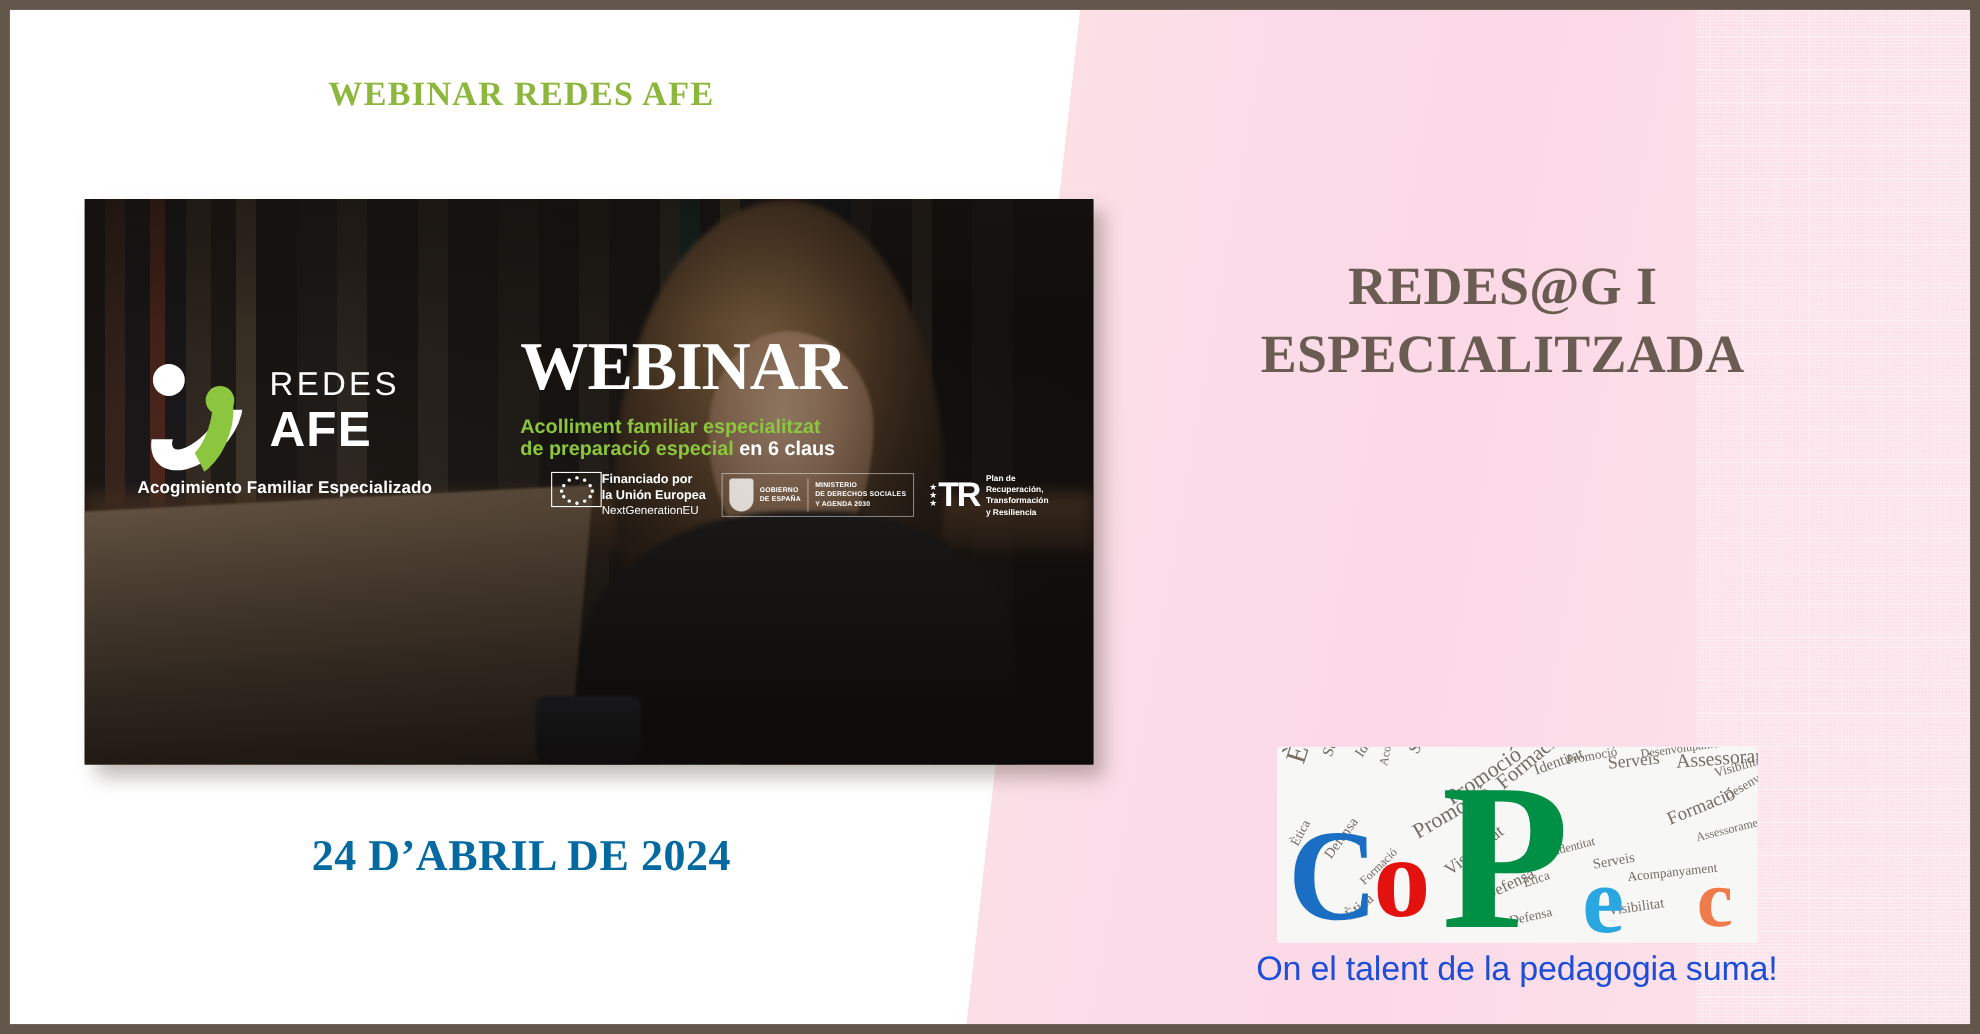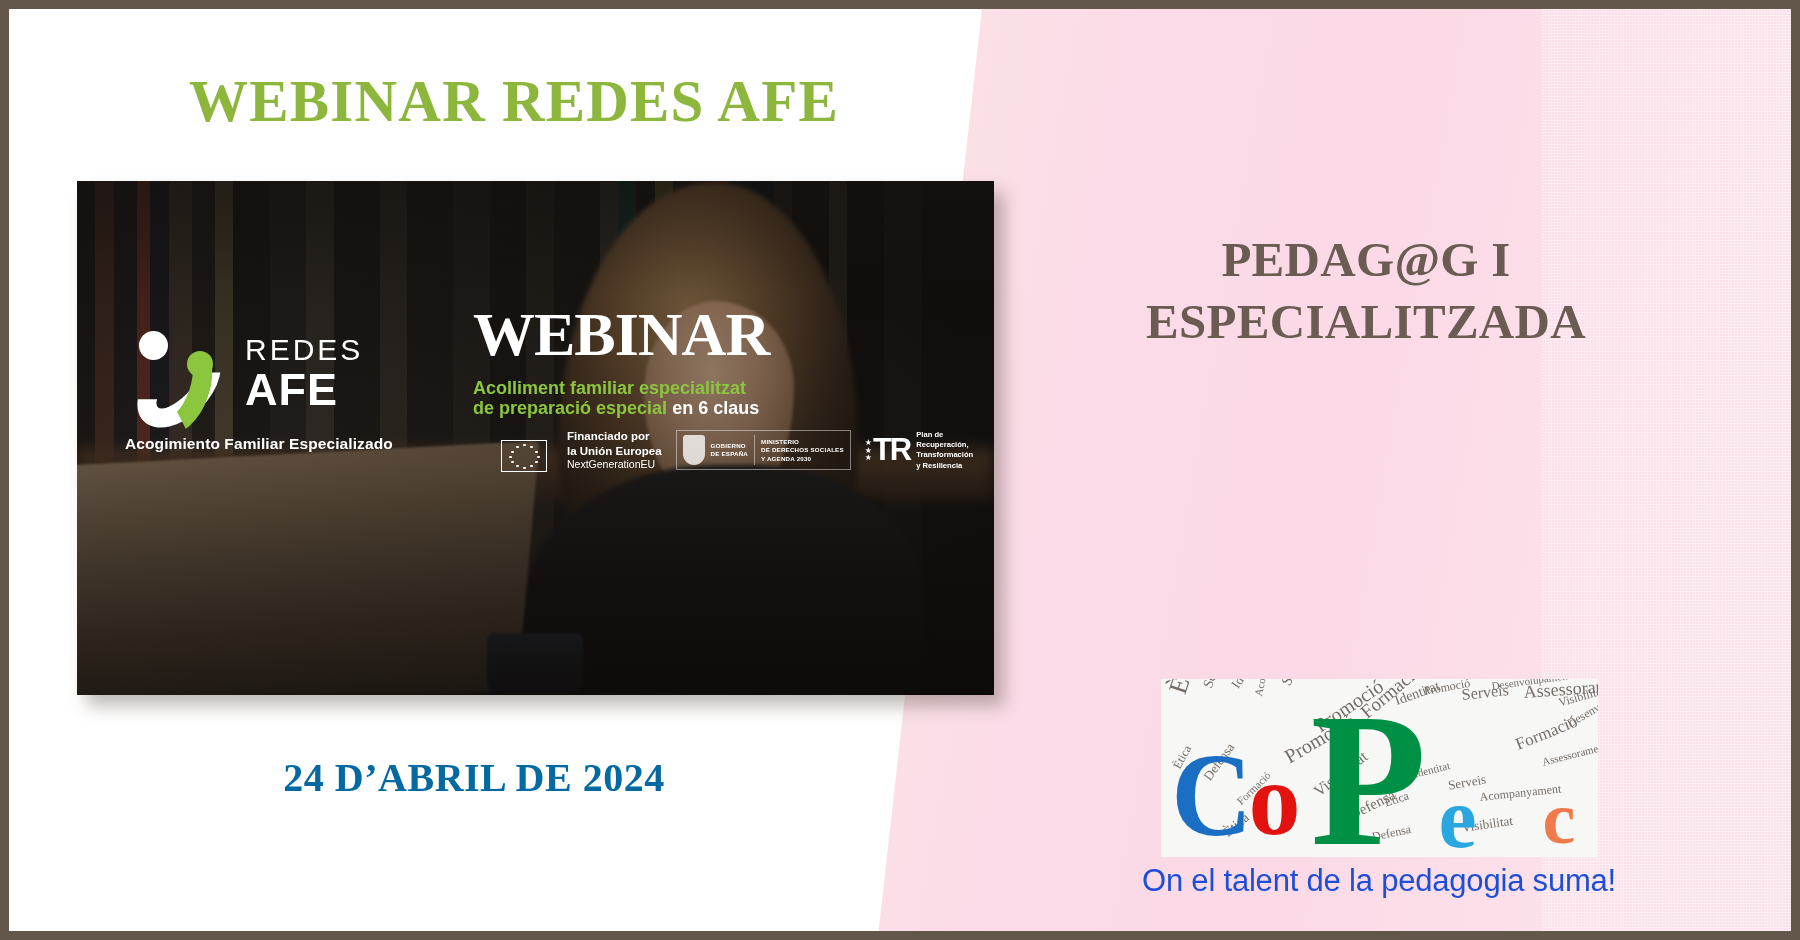--- a/index.html
+++ b/index.html
@@ -71,25 +71,24 @@
   }
 
   .webinar-title {
     position: absolute;
     left: 0;
     top: 58px;
     width: 930px;
     text-align: center;
     font-family: "Liberation Serif", serif;
     font-weight: bold;
-    font-size: 59px;
+    font-size: 31px;
     letter-spacing: 1.2px;
     color: #8cb63c;
     white-space: nowrap;
-    padding-left: 40px;
   }
 
   .event-date {
     position: absolute;
     left: 0;
     top: 745px;
     width: 930px;
     text-align: center;
     font-family: "Liberation Serif", serif;
     font-weight: bold;
@@ -342,22 +341,22 @@
   .funders {
     position: absolute;
     left: 396px;
     top: 248px;
     display: flex;
     align-items: center;
     gap: 14px;
   }
   .fund-eu {
     display: flex;
-    align-items: flex-end;
-    gap: 20px;
+    align-items: flex-start;
+    gap: 0;
     padding-left: 28px;
   }
   .eu-flag {
     position: relative;
     width: 46px;
     height: 32px;
     border: 1.5px solid #ffffff;
     box-sizing: border-box;
   }
   .eu-flag i {
@@ -608,21 +607,21 @@
 
       </div>
     </div>
 
     <div class="event-date">24 D’ABRIL DE 2024</div>
   </div>
 
   <div class="right-col">
 
     <div class="right-heading">
-      <div>PEDAG@G I</div>
+      <div>REDES@G I</div>
       <div>ESPECIALITZADA</div>
     </div>
 
     <div class="copec-block">
       <div class="copec-cloud">
         <div class="cloud-words" id="cloudWords">
             <span style="left: 4px; top: 10px; font-size: 26px; transform: rotate(-72deg); transform-origin: left top;">Ètica</span>
             <span style="left: 40px; top: 6px; font-size: 14px; transform: rotate(-68deg); transform-origin: left top;">Serveis</span>
             <span style="left: 68px; top: 4px; font-size: 13px; transform: rotate(-56deg); transform-origin: left top;">Identitat</span>
             <span style="left: 92px; top: 16px; font-size: 11px; transform: rotate(-78deg); transform-origin: left top;">Acompanyament</span>

